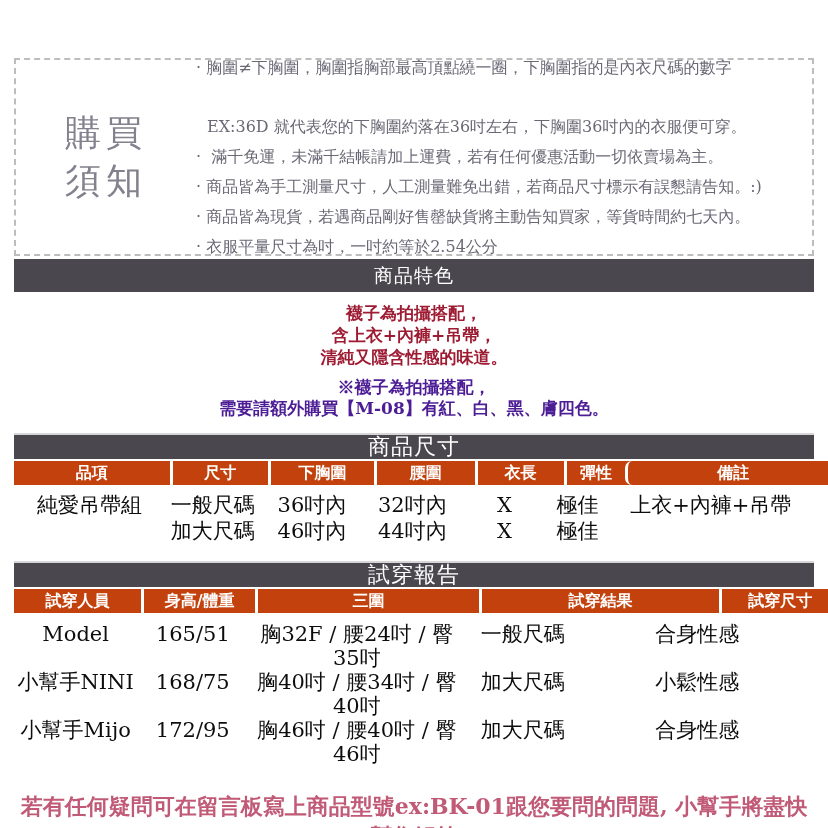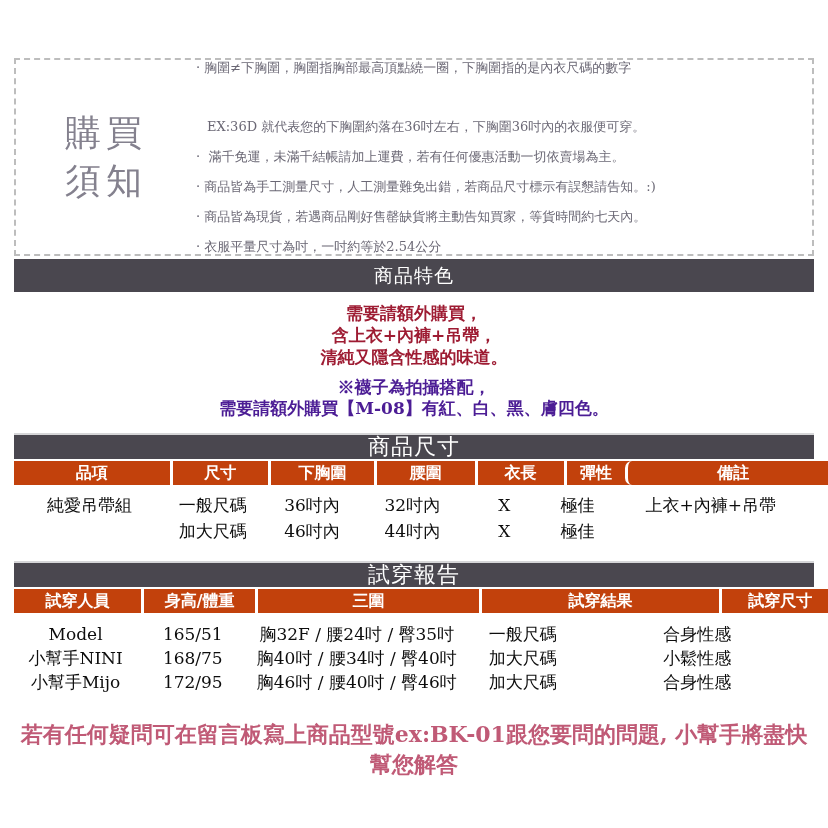--- a/index.html
+++ b/index.html
@@ -29,21 +29,21 @@
     letter-spacing: 5px;
     line-height: 48px;
     font-weight: 400;
   }
   .notice-title span { display: block; }
   .notice-list {
     flex: 1 1 auto;
     list-style: none;
     padding-right: 14px;
     color: #6b6875;
-    font-size: 13px;
+    font-size: 16px;
     line-height: 19px;
   }
   .notice-list li { margin-bottom: 11px; display: block; }
   .notice-list li:last-child { margin-bottom: 0; }
   .notice-list .dot { display: inline; }
   .notice-list .t2 { padding-left: 11px; margin-top: 40px; }
 
   
   .bar {
     width: 800px; height: 33px;
@@ -78,25 +78,25 @@
     font-weight: bold;
   }
   .thead .cell {
     color: #ffffff; font-size: 16px;
     display: flex; align-items: center; justify-content: center;
     height: 100%;
   }
   .thead .cell + .cell { border-left: 3px solid #ffffff; }
   .trow {
     width: 800px; display: flex;
-    font-size: 17px; color: #0d0d0d;
+    font-size: 21px; color: #0d0d0d;
     line-height: 26px;
   }
   .size-section .trow:first-of-type { margin-top: 7px; }
-  .fit-section .trow:first-of-type { margin-top: 9px; }
+  .fit-section .trow:first-of-type { margin-top: 9px; justify-content: flex-end; }
   .trow .cell { text-align: center; }
   .fit-section .trow { line-height: 24px; }
 
   
   .sc0 { width: 18.9%; } .sc1 { width: 11.9%; } .sc2 { width: 12.9%; }
   .sc3 { width: 12.2%; } .sc4 { width: 10.8%; } .sc5 { width: 7.5%; }
   .sc6 { width: 25.8%; border-radius: 7px; }
   
   .fc0 { width: 15.4%; } .fc1 { width: 13.9%; } .fc2 { width: 27.1%; }
   .fc3 { width: 14.4%; } .fc4 { width: 29.2%; }
@@ -147,21 +147,21 @@
         </li>
         <li>
           <span class="dot">·</span>
           <span>衣服平量尺寸為吋，一吋約等於2.54公分</span>
         </li>
       </ul>
     </div>
 
     <div class="bar features-bar">商品特色</div>
     <div class="features">
-      <div class="red-line">需要請額外購買，</div>
+      <div class="red-line">襪子為拍攝搭配，</div>
       <div class="red-line">含上衣+內褲+吊帶，</div>
       <div class="red-line">清純又隱含性感的味道。</div>
       <div class="black-block">
         <div class="black-line">※襪子為拍攝搭配，</div>
         <div class="black-line">需要請額外購買【M-08】有紅、白、黑、膚四色。</div>
       </div>
     </div>
 
     <div class="size-section">
       <div class="table-topline"></div>

